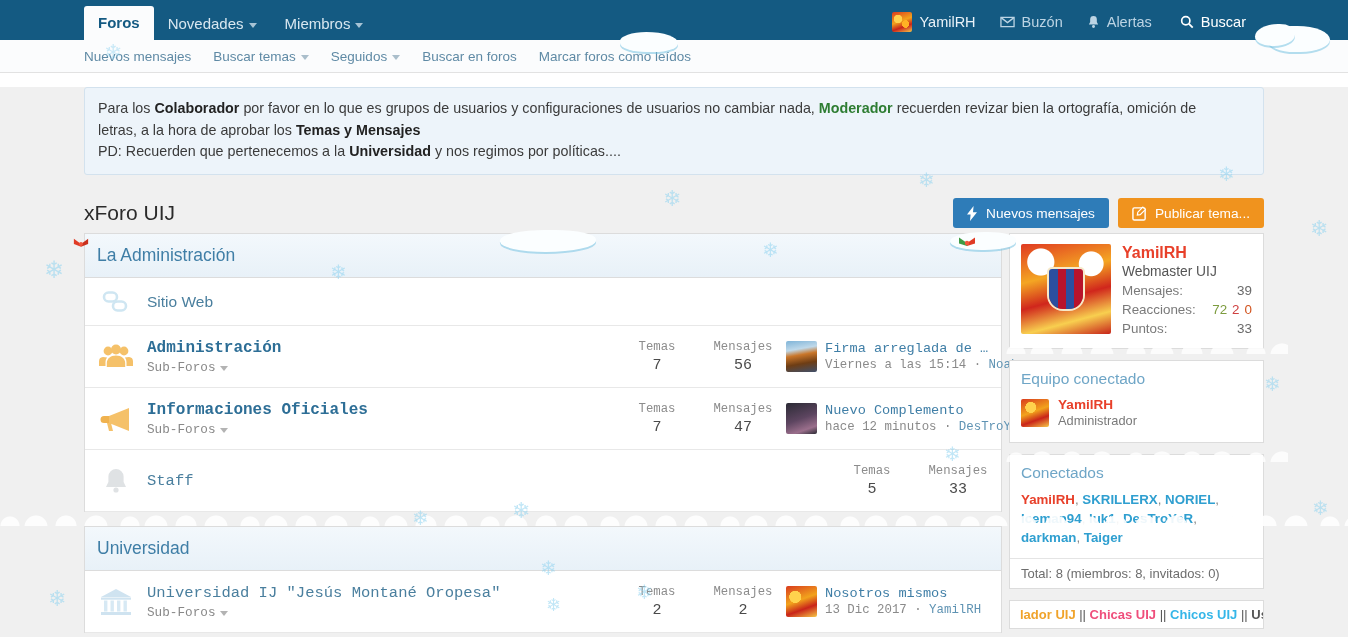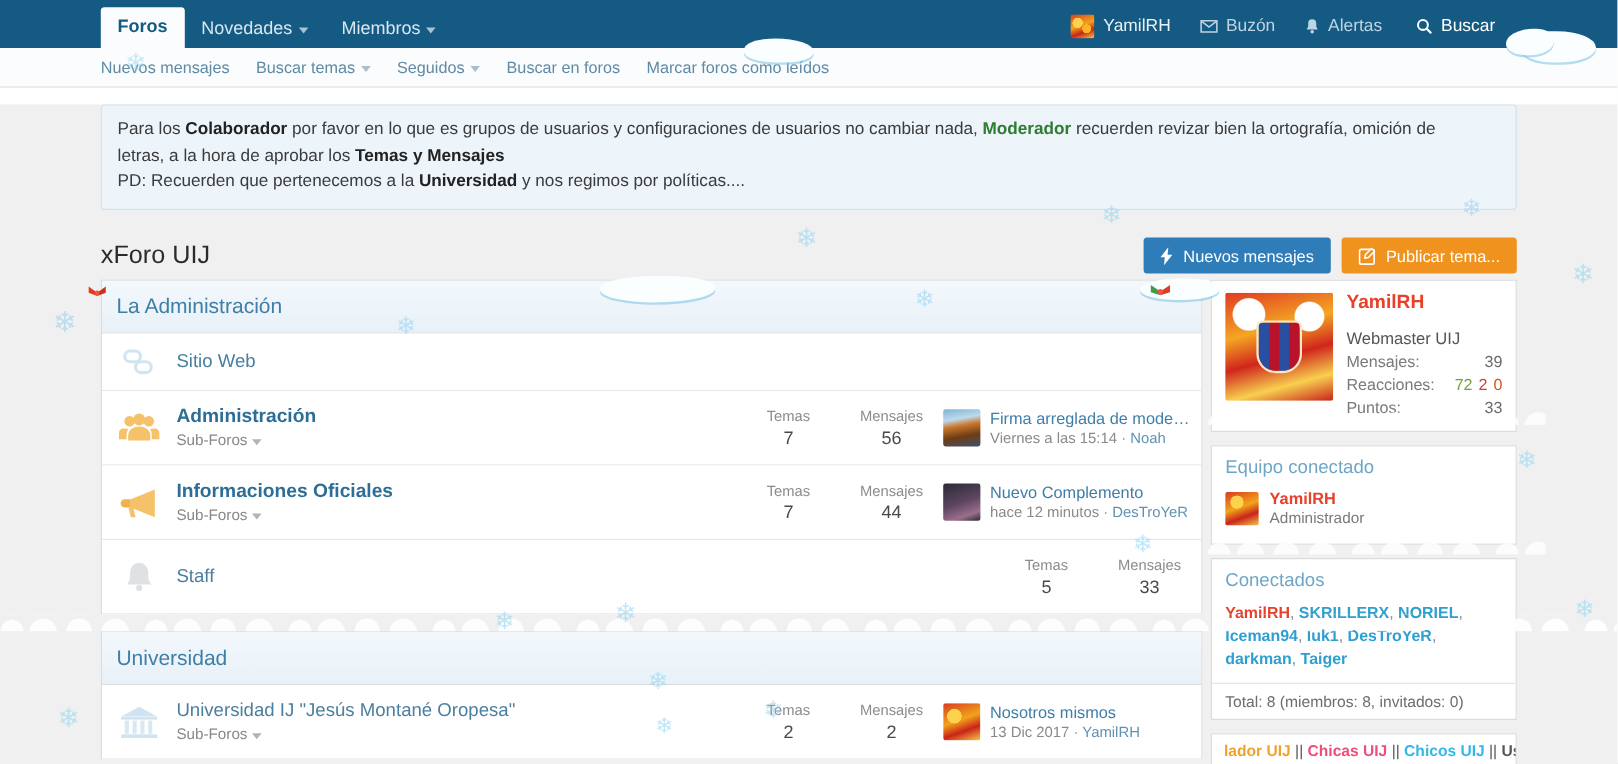--- a/index.html
+++ b/index.html
@@ -131,21 +131,21 @@
   }
   .cat-head .cat-title { font-size:17.5px; color:#3f7ea6; font-weight:400; }
   .node-row {
     display:flex; align-items:center;
     border-bottom:1px solid #e8e8e8;
     background:#fff;
     min-height:48px;
     padding: 6px 0;
     position:relative;
   }
-  .node-row.big { min-height:62px; }
+  .node-row.big { min-height:62px;font-family:Liberation Mono, monospace; }
   .node-icon {
     width:62px; flex:0 0 62px;
     display:flex; align-items:center; justify-content:center;
   }
   .node-main { flex:1 1 auto; min-width:0; padding-right:10px; }
   .node-title { font-size:15.5px; color:#3f7ea6; }
   .node-title.bold { font-weight:bold; font-size:16px; color:#2d6e96; }
   .node-title.plain { color:#4a7f9e; }
   .subforos { font-size:12.7px; color:#888; margin-top:3px; display:flex; align-items:center; gap:4px; }
   .subforos .caret { border-top-color:#9a9a9a; }
@@ -201,21 +201,21 @@
   }
   .visitor-av::after{
     content:"";position:absolute;left:50%;top:50%;
     width:34px;height:40px;transform:translate(-50%,-50%);
     background:linear-gradient(90deg,#2a4fa0 0 25%, #b8132b 25% 50%, #2a4fa0 50% 75%, #b8132b 75% 100%);
     border-radius:3px 3px 14px 14px;
     box-shadow:0 0 0 2px #f7e9c8;
   }
   .visitor-info { flex:1 1 auto; min-width:0; }
   .vi-name { font-size:16px; font-weight:bold; color:#e8402a; }
-  .vi-title { font-size:13.8px; color:#555; margin-top:13px; }
+  .vi-title { font-size:13.8px; color:#555; margin-top:2px; }
   .vi-row { display:flex; font-size:13.4px; color:#7a7a7a; margin-top:4px; }
   .vi-row .k { flex:1 1 auto; }
   .vi-row .v { color:#6a6a6a; }
   .rx { display:flex; gap:5px; }
   .rx .p { color:#7d9c3f; }
   .rx .n { color:#cf4040; }
   .rx .z { color:#d2541f; }
 
   .staff-row { display:flex; gap:9px; align-items:center; padding:2px 11px 14px; }
   .staff-av {
@@ -451,21 +451,21 @@
                 <span>Sub-Foros</span>
                 <span class="caret"></span>
               </div>
             </div>
             <div class="stat">
               <div class="lbl">Temas</div>
               <div class="val">7</div>
             </div>
             <div class="stat">
               <div class="lbl">Mensajes</div>
-              <div class="val">44</div>
+              <div class="val">47</div>
             </div>
             <div class="last">
               <div class="last-av av-dark"></div>
               <div class="last-txt">
                 <div class="last-title">Nuevo Complemento</div>
                 <div class="last-meta">
                   <span>hace 12 minutos</span> · <a>DesTroYeR</a>
                 </div>
               </div>
             </div>

